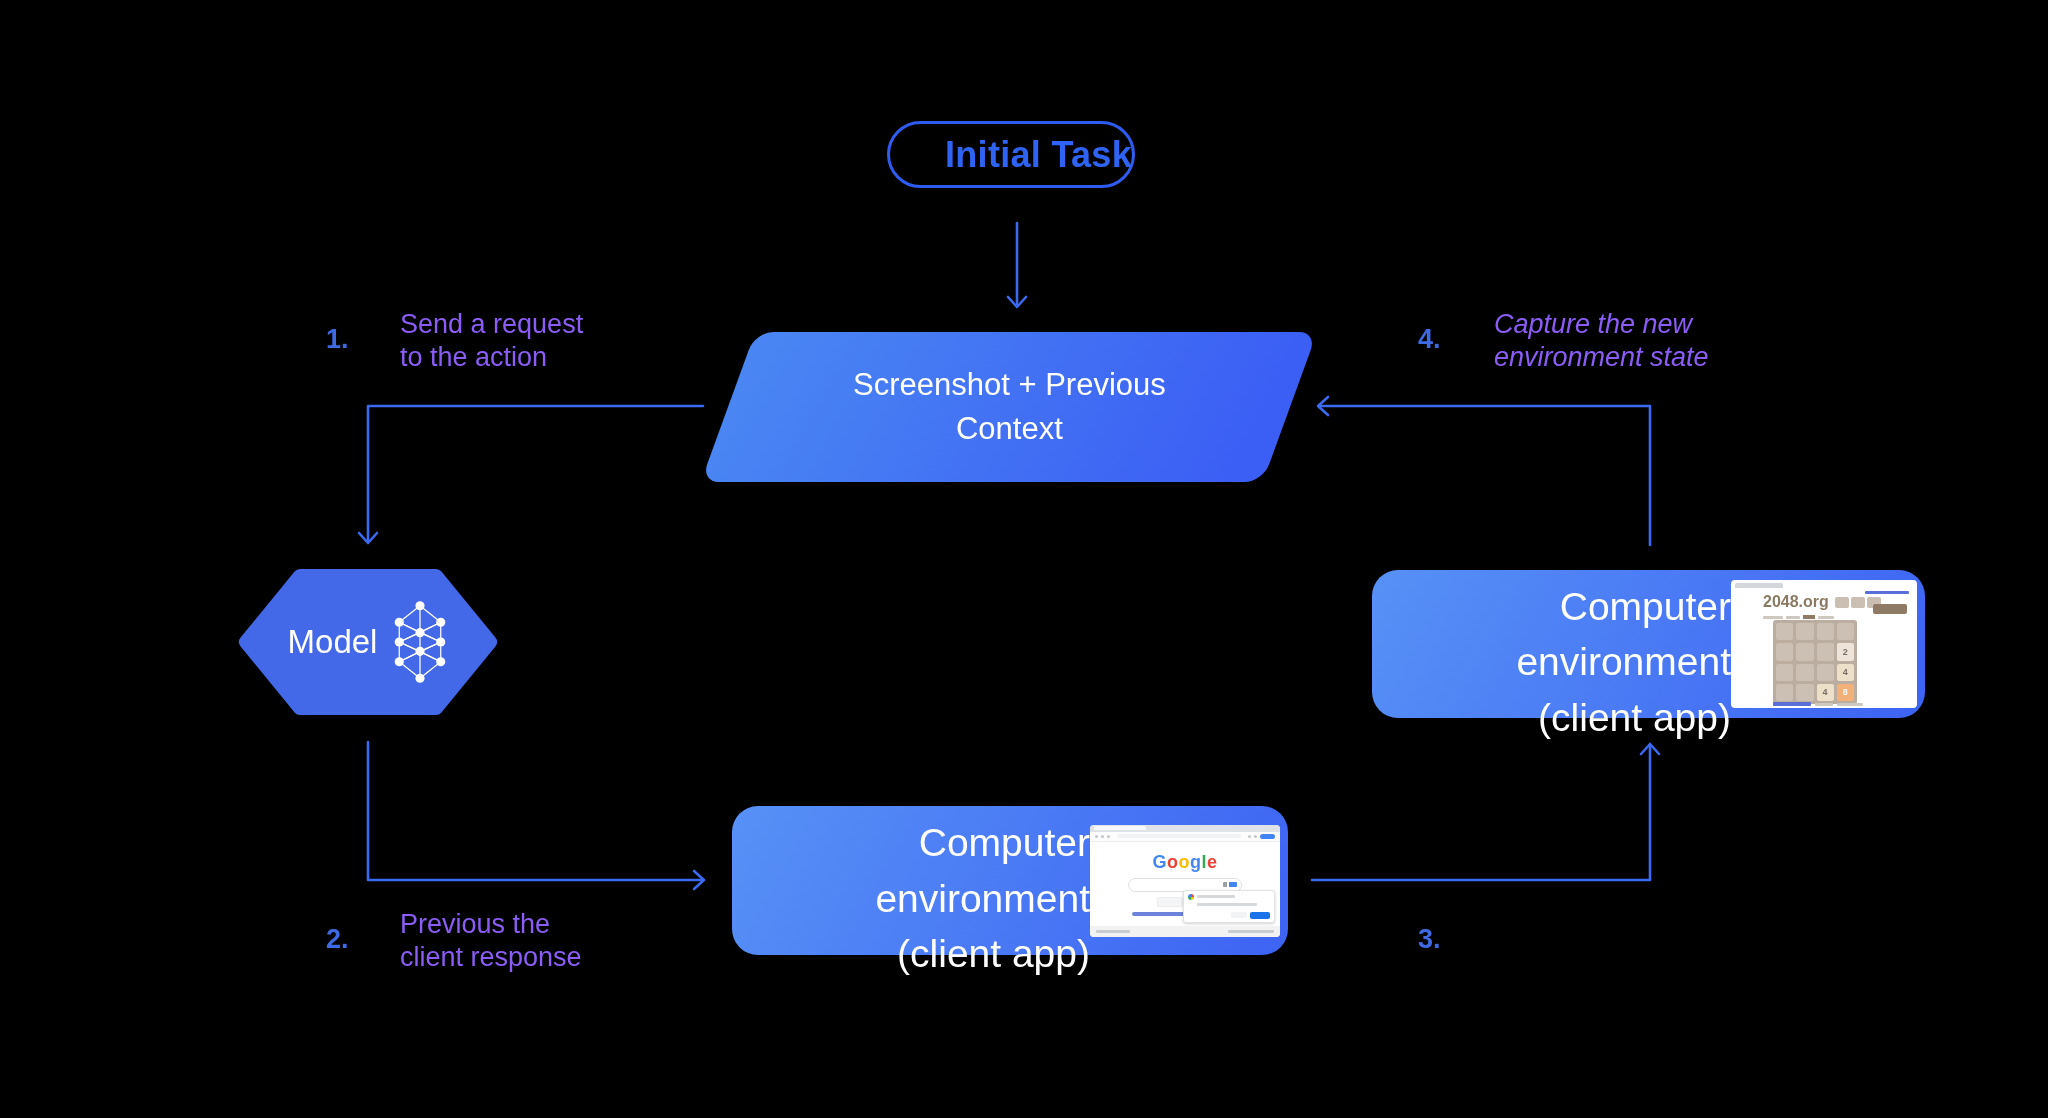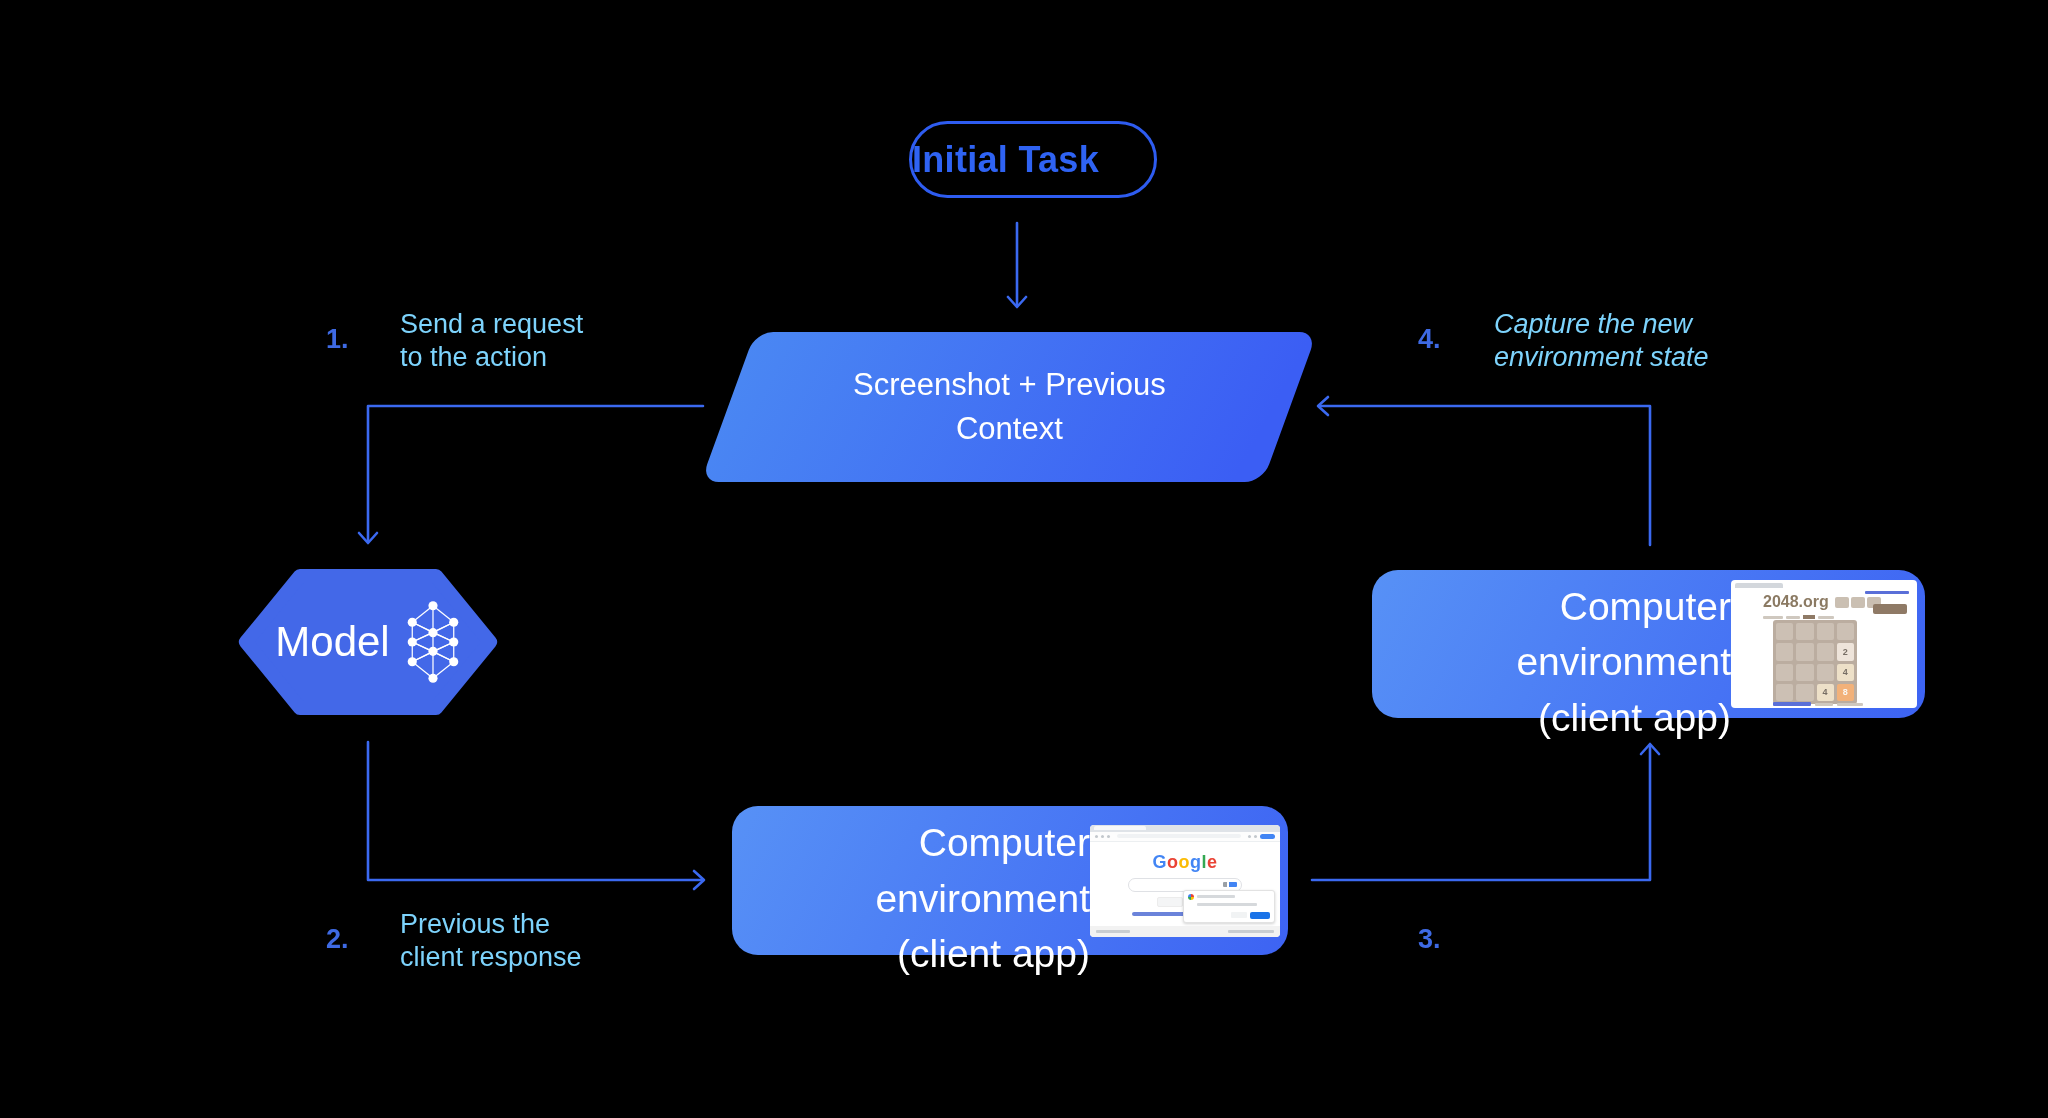--- a/index.html
+++ b/index.html
@@ -5,46 +5,46 @@
   html,body{margin:0;padding:0;background:#000;}
   body{width:2048px;height:1118px;position:relative;overflow:hidden;
        font-family:"Liberation Sans",sans-serif;}
   .stage{position:absolute;inset:0;}
 
   
   svg.connectors{position:absolute;left:0;top:0;pointer-events:none;}
   .conn{stroke:#3b69f0;stroke-width:2.6;fill:none;stroke-linecap:round;stroke-linejoin:round;}
 
   
-  .pill{position:absolute;left:909px;top:121px;width:248px;height:77px;box-sizing:border-box;
-        border:3px solid #2e5cf0;border-radius:42px;display:flex;align-items:center;justify-content:flex-start;
+  .pill{position:absolute;left:887px;top:121px;width:248px;height:67px;box-sizing:border-box;
+        border:3px solid #2e5cf0;border-radius:42px;display:flex;align-items:center;justify-content:flex-end;
         color:#2f63f3;font-size:36px;font-weight:600;letter-spacing:.3px;}
 
   
   .para{position:absolute;left:728px;top:332px;width:562px;height:150px;border-radius:18px;
         transform:skewX(-20deg);background:linear-gradient(100deg,#4a87f3 0%,#3b5ef4 95%);
         display:flex;align-items:center;justify-content:center;}
   .para .txt{transform:skewX(20deg);color:#fff;font-size:31px;line-height:1.42;text-align:center;font-weight:400;}
 
   
   .hexwrap{position:absolute;left:238px;top:568px;width:260px;height:148px;}
   .hexwrap svg.hex{position:absolute;left:0;top:0;}
   .hex-content{position:absolute;inset:0;display:flex;align-items:center;justify-content:center;gap:15px;
-               color:#fff;font-size:42px;font-weight:400;text-align:right;}
+               color:#fff;font-size:33px;font-weight:400;text-align:right;}
 
   
   .env-box{position:absolute;border-radius:26px;background:linear-gradient(118deg,#5791f6 0%,#3d63f3 100%);
            display:flex;align-items:center;color:#fff;}
   .env-bottom{left:732px;top:806px;width:556px;height:149px;}
   .env-right{left:1372px;top:570px;width:553px;height:148px;}
   .env-label{flex:1;text-align:right;font-size:39px;line-height:1.42;font-weight:400;margin-top:36px;}
 
   
   .step-num{position:absolute;color:#3e6ae4;font-size:27px;font-weight:600;}
-  .step-label{position:absolute;color:#7dd3fc;font-size:27px;font-weight:500;line-height:33px;}
+  .step-label{position:absolute;color:#8b5cf6;font-size:27px;font-weight:500;line-height:33px;}
 
   
   .thumb{background:#fff;border-radius:4px;position:relative;overflow:hidden;flex:none;}
   .g-thumb{width:190px;height:112px;margin-right:8px;}
   .g-tabbar{height:7px;background:#dfe3e8;display:flex;align-items:center;padding:0 4px;}
   .g-tabbar .tab{width:52px;height:4px;background:#f7f8f9;border-radius:2px 2px 0 0;}
   .g-addr{height:9px;background:#fdfdfd;border-bottom:1px solid #eceff1;display:flex;align-items:center;padding:0 5px;gap:3px;}
   .dot{width:3px;height:3px;border-radius:50%;background:#c3c8cd;}
   .g-addr .addr-pill{flex:1;height:4px;border-radius:2px;background:#f0f2f4;margin:0 4px;}
   .g-addr .btn-blue{width:15px;height:5px;border-radius:3px;background:#4285f4;}

